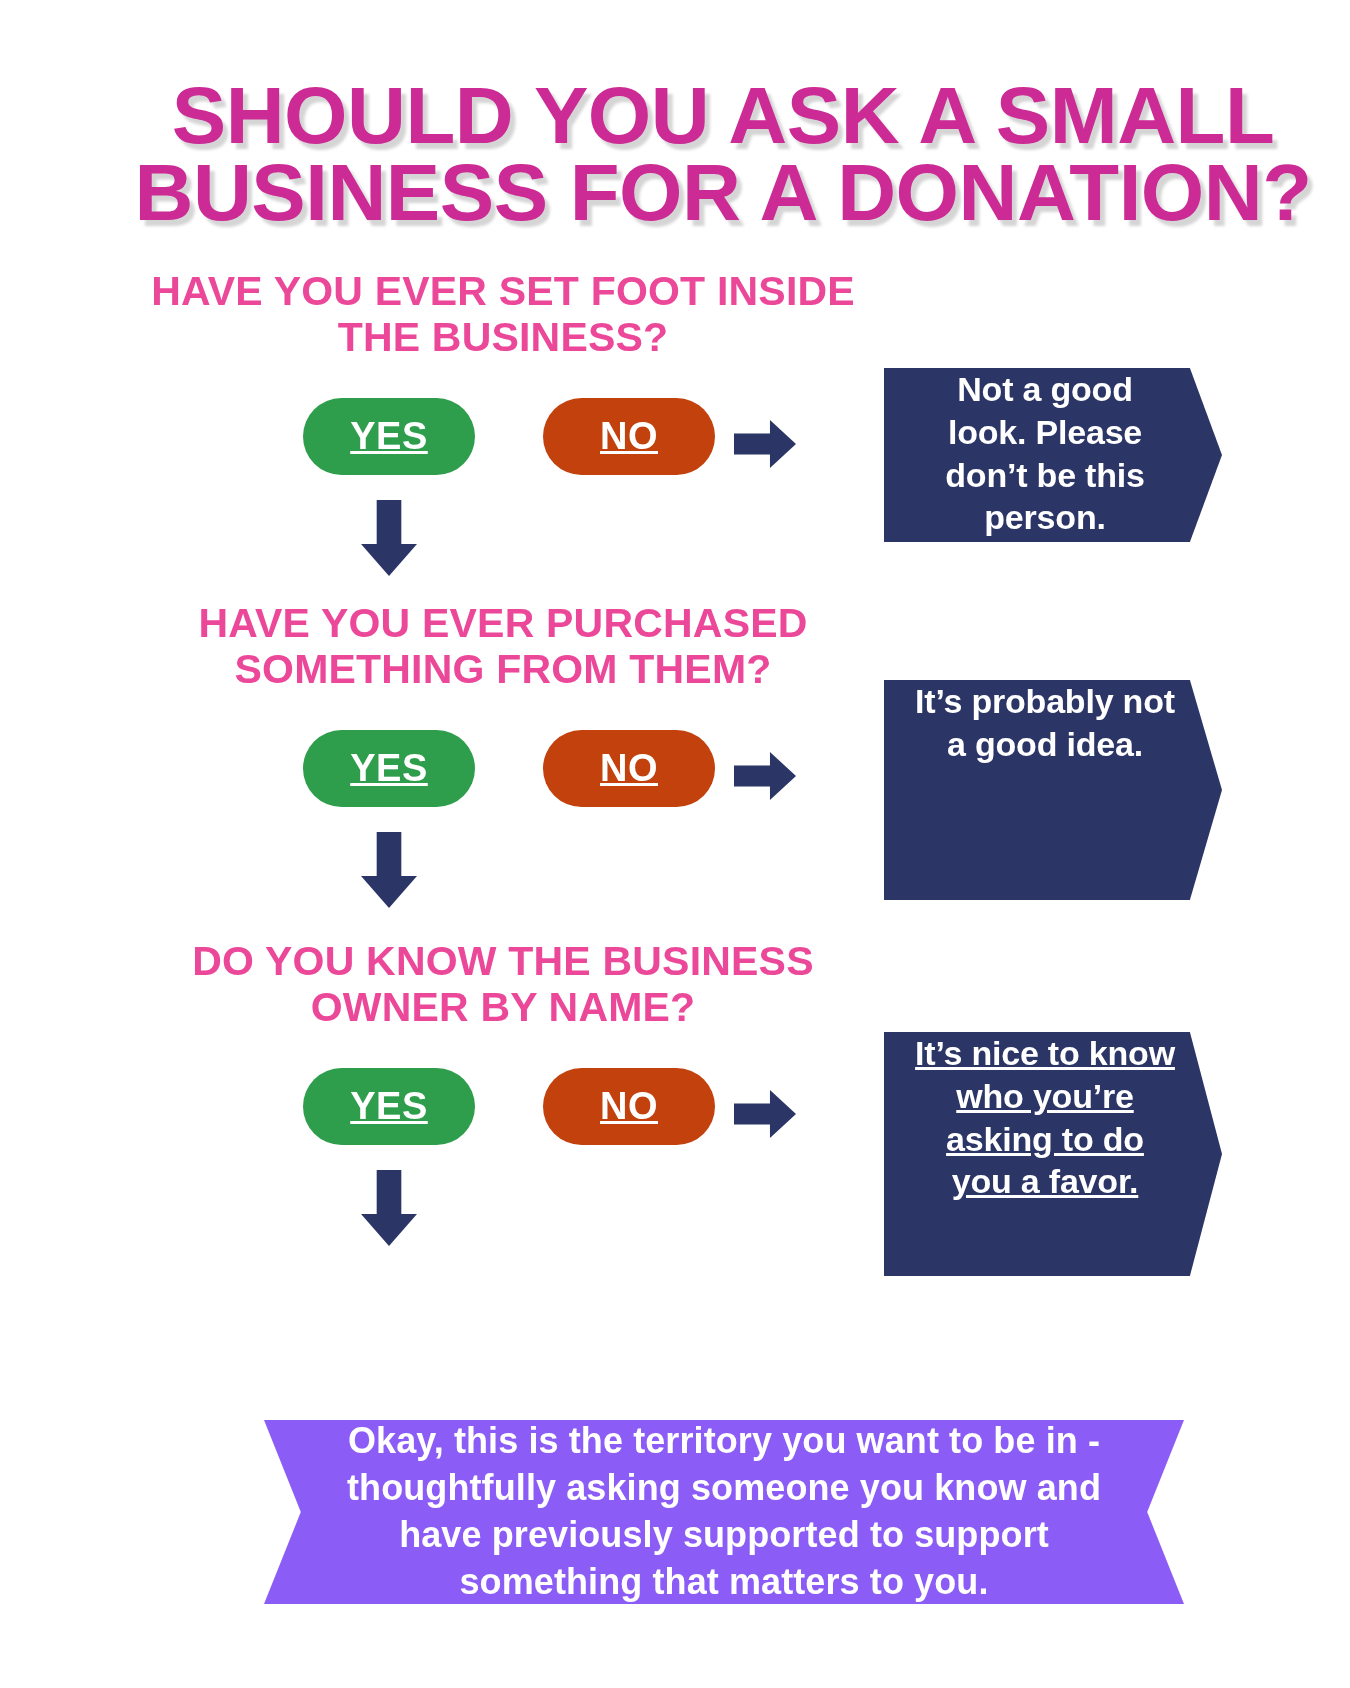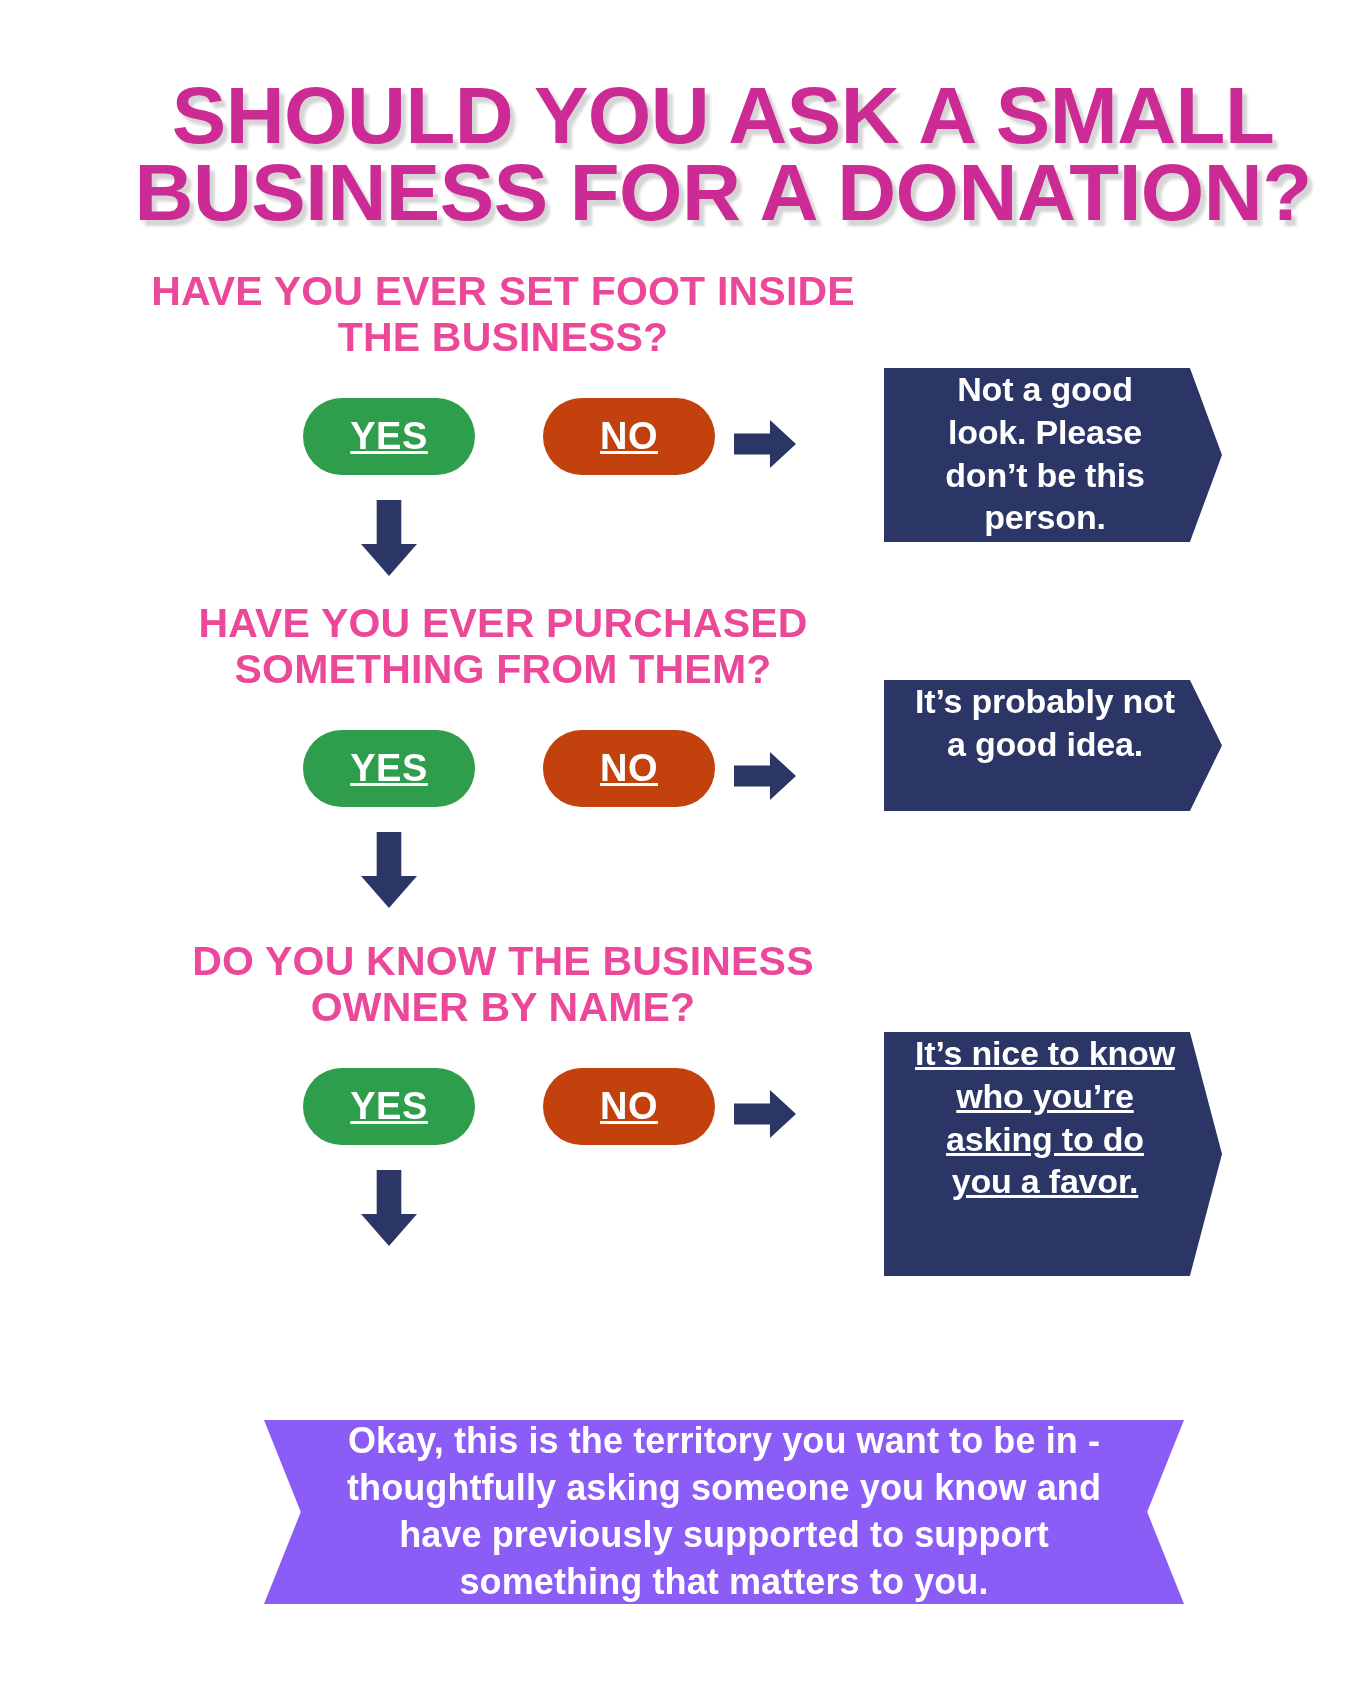--- a/index.html
+++ b/index.html
@@ -135,21 +135,21 @@
     padding: 0 46px 0 30px;
     box-sizing: border-box;
     clip-path: polygon(0% 0%, 90.5% 0%, 100% 50%, 90.5% 100%, 0% 100%);
     font-family: "Liberation Sans", "DejaVu Sans", sans-serif;
     font-weight: 700;
     font-size: 34px;
     line-height: 1.26;
     letter-spacing: -0.2px;
   }
   .callout-1 { top: 100px; width: 338px; height: 174px; }
-  .callout-2 { top: 80px;  width: 338px; height: 131px; }
+  .callout-2 { top: 80px;  width: 338px; height: 220px; }
   .callout-3 { top: 94px;  width: 338px; height: 244px; text-decoration: underline; }
 
   .callout-text { display: block; }
 
   
   .ribbon {
     position: absolute;
     left: 216px;
     top: 1420px;
     width: 920px;

